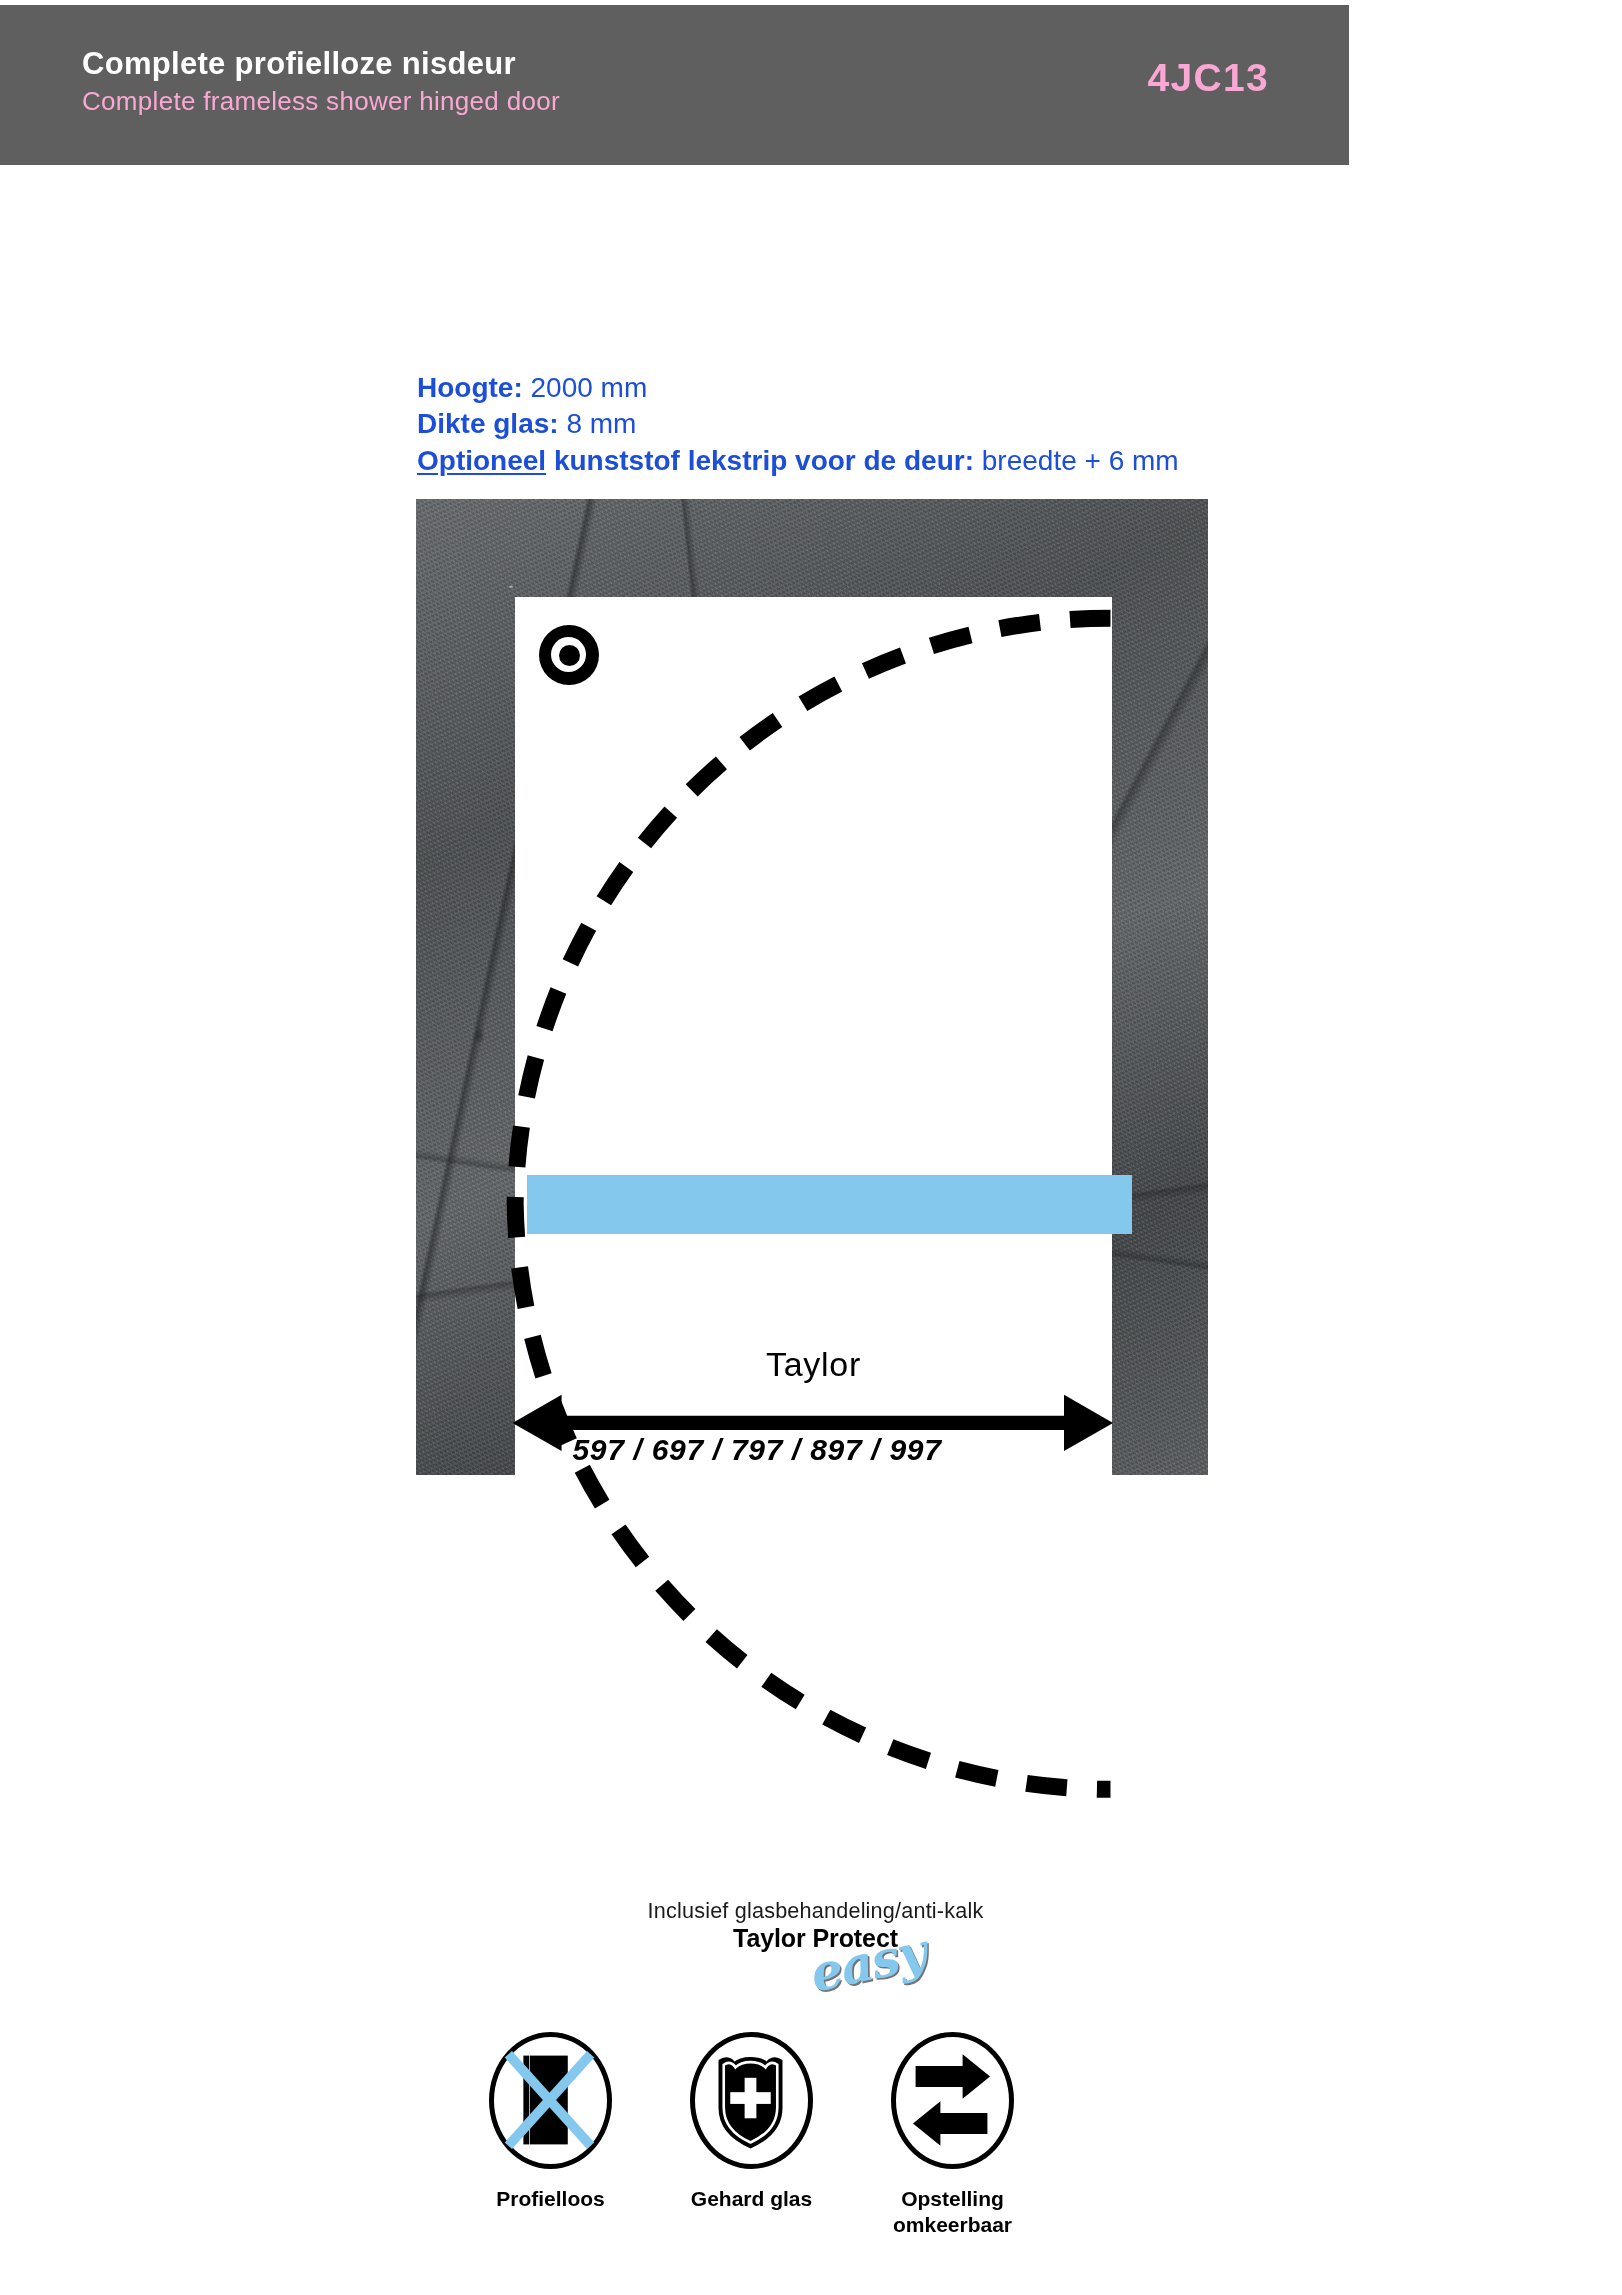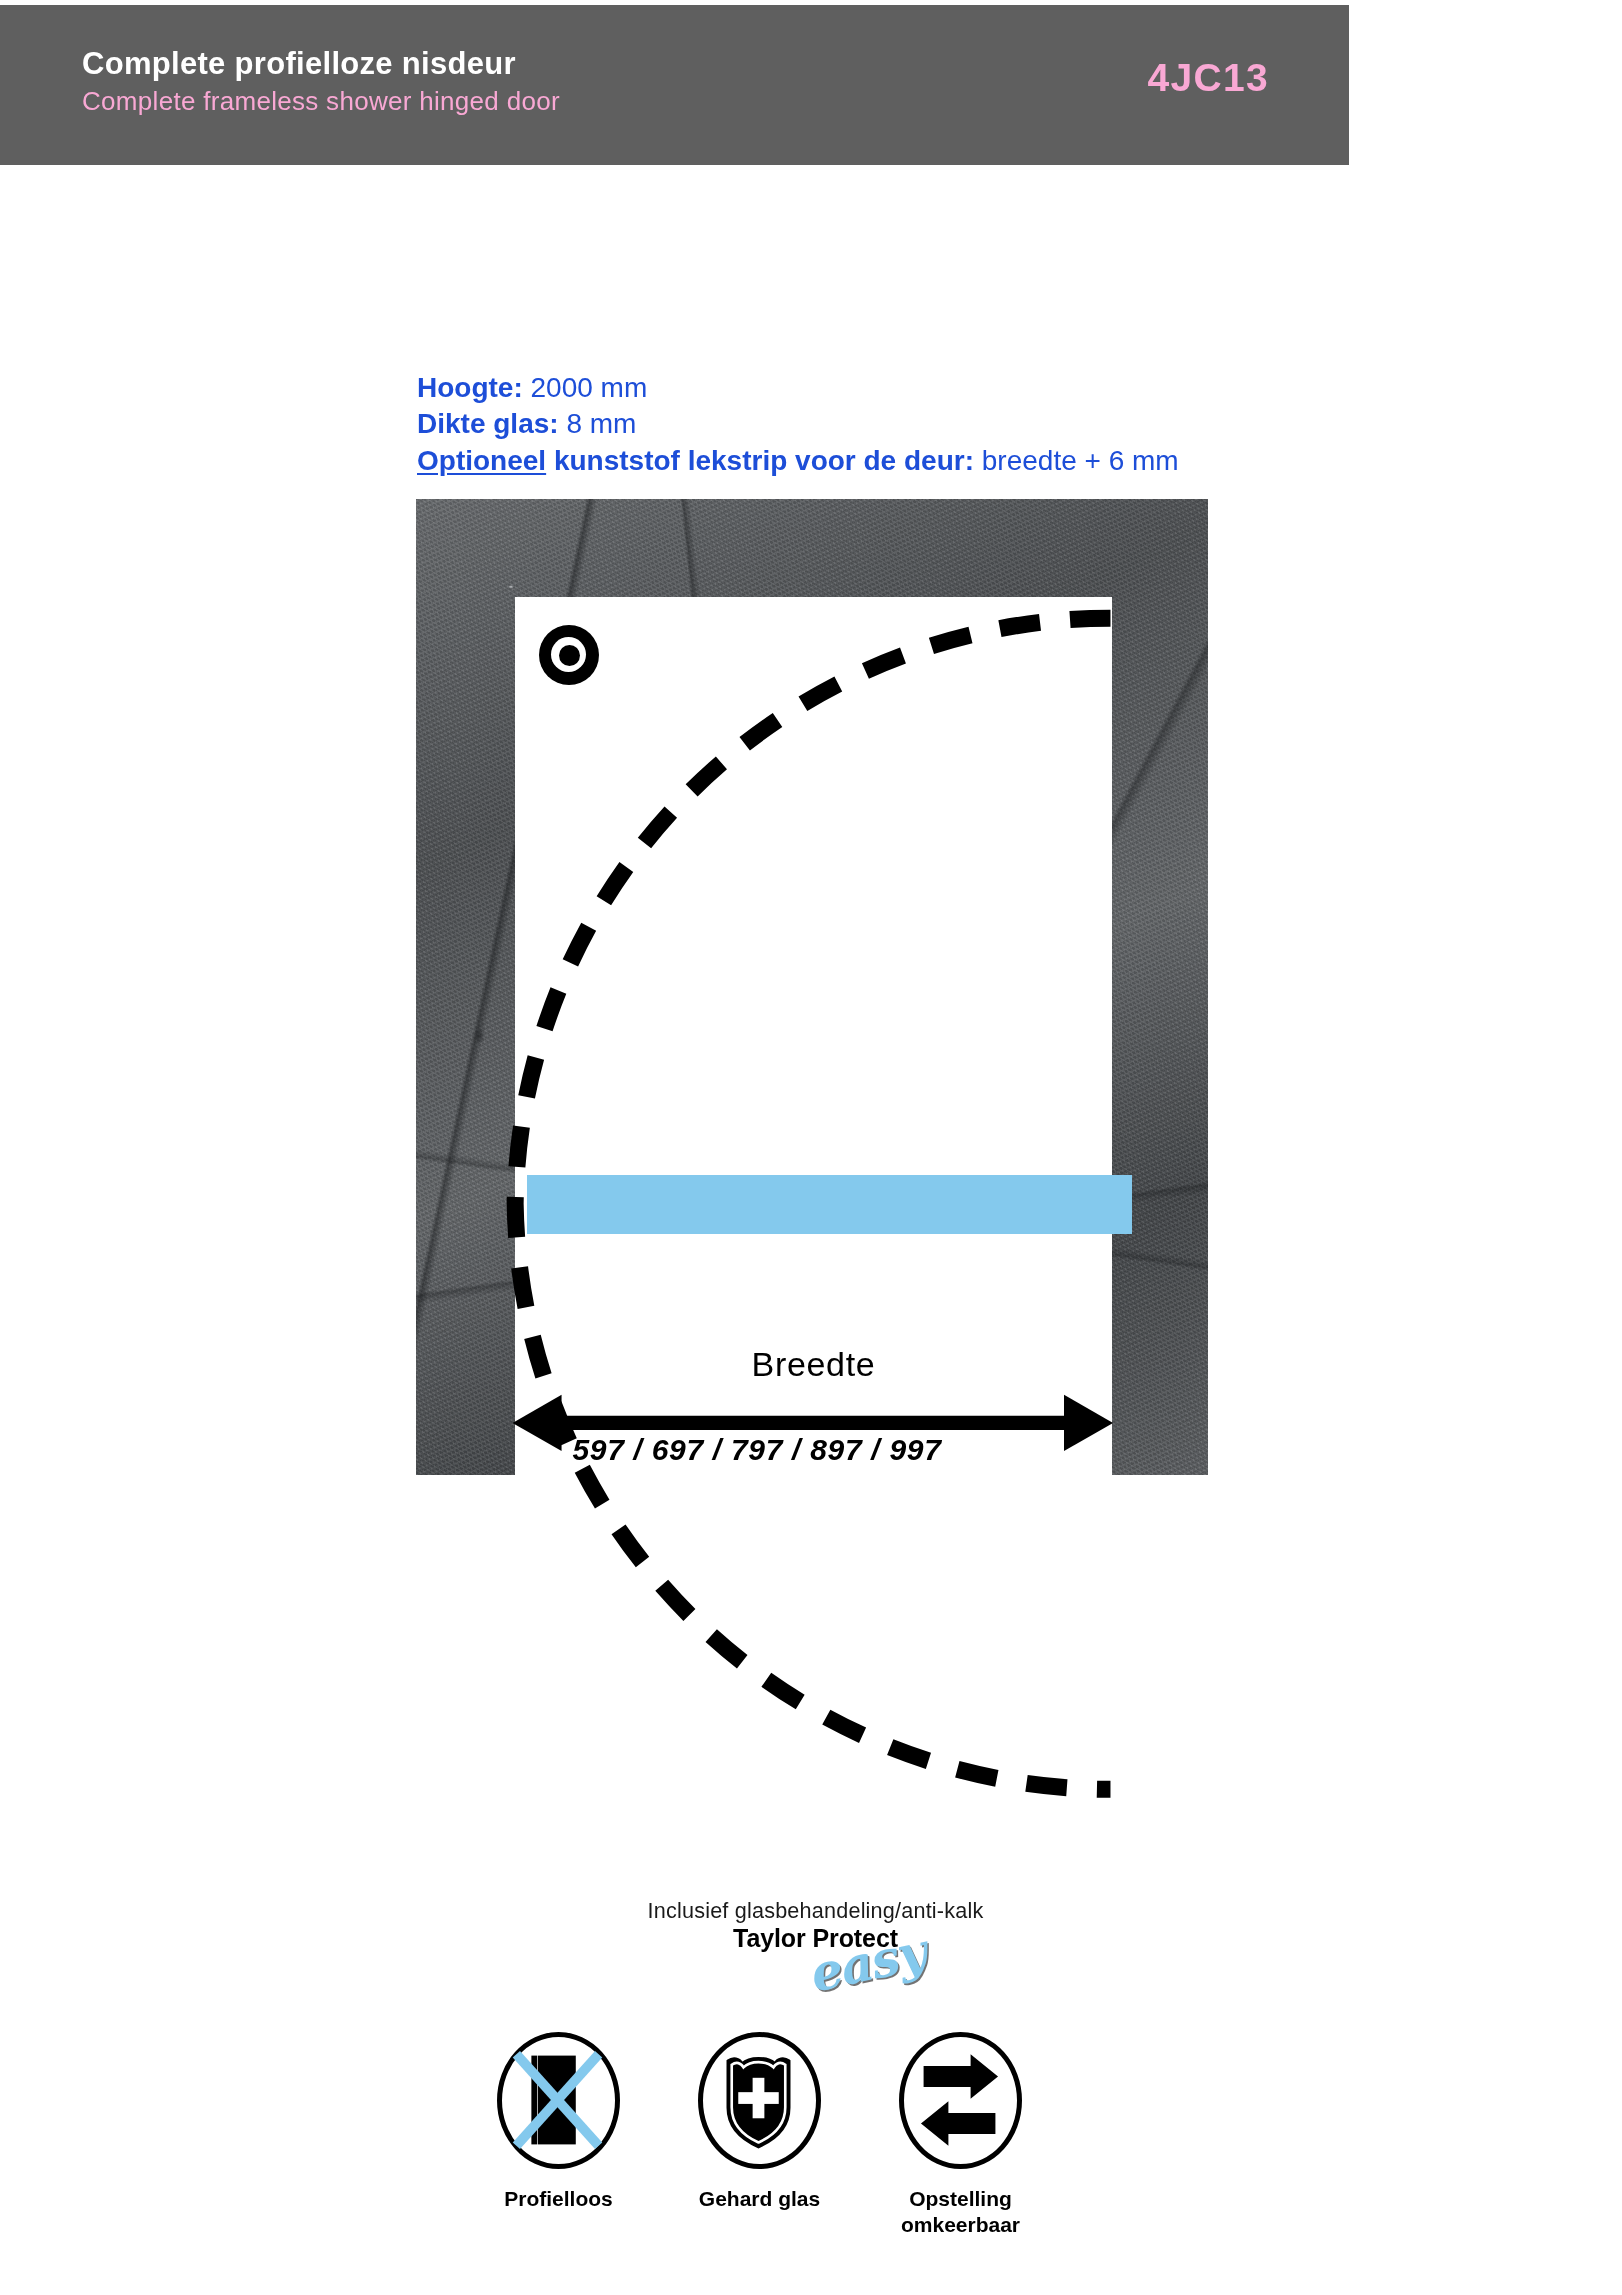--- a/index.html
+++ b/index.html
@@ -211,21 +211,21 @@
     font-weight: bold;
     color: #84c9ed;
     transform: rotate(-12deg);
     text-shadow: 1.3px 2px 0 rgba(0,0,0,.55);
     letter-spacing: -1.3px;
   }
 
   
   .features {
     position: absolute;
-    left: 8px; top: 2032px;
+    left: 0; top: 2032px;
     width: 1503px;
     display: flex;
     justify-content: center;
     gap: 31px;
   }
   .feature {
     width: 170px;
     display: flex;
     flex-direction: column;
     align-items: center;
@@ -287,21 +287,21 @@
              A 910 910 0 0 0 787 1840
              A 910 910 0 0 0 1697 2735" fill="none" stroke="#000000" stroke-width="26" stroke-dasharray="62 46" stroke-linecap="butt"></path>
 
     <g>
       <line x1="830" y1="2175" x2="1655" y2="2175" stroke="#000000" stroke-width="22"></line>
       <polygon points="783,2175 858,2132 858,2218" fill="#000000"></polygon>
       <polygon points="1701,2175 1626,2132 1626,2218" fill="#000000"></polygon>
     </g>
   </svg>
 
-  <div class="dim-label">Breedte</div>
+  <div class="dim-label">Taylor</div>
   <div class="dim-values">597 / 697 / 797 / 897 / 997</div>
 </div>
 
 <div class="brand-block">
   <div class="brand-caption">Inclusief glasbehandeling/anti-kalk</div>
   <div class="brand-logo">
     <span class="brand-name">Taylor Protect</span>
     <span class="brand-easy">easy</span>
   </div>
 </div>

